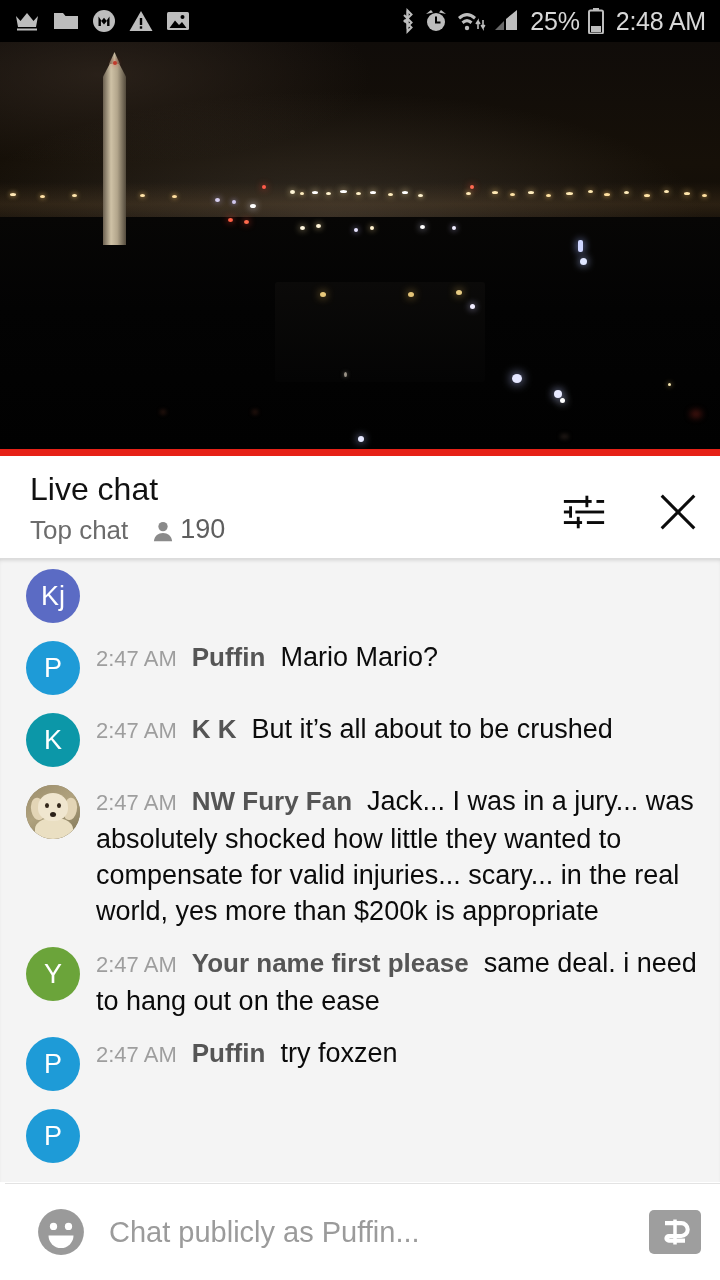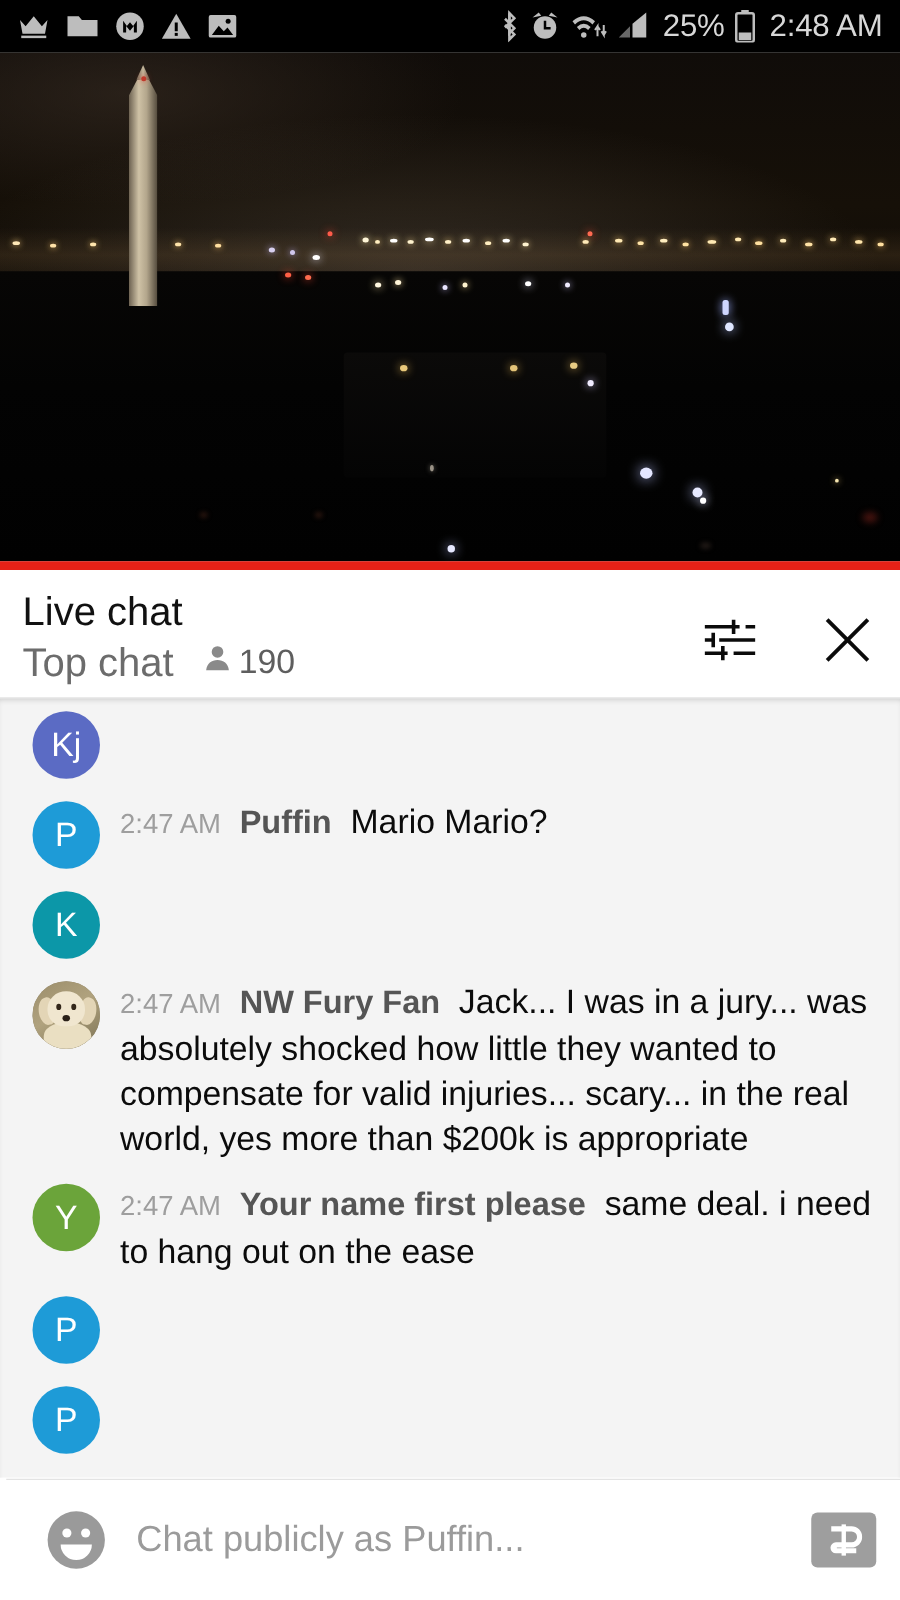--- a/index.html
+++ b/index.html
@@ -80,27 +80,27 @@
     position: absolute; top: 449px; left: 0; width: 720px; height: 7px;
     background: #e62117;
   }
 
   
   .chat-header {
     position: absolute; top: 456px; left: 0;
     width: 720px; height: 102px;
     background: #ffffff;
     display: flex; align-items: flex-start;
-    padding: 14px 18px 0 18px;
+    padding: 14px 18px 0 30px;
   }
   .ch-titles { display: flex; flex-direction: column; gap: 6px; }
   .ch-title { font-size: 32px; color: #111; font-weight: 400; line-height: 38px; }
   .ch-sub { display: flex; align-items: center; gap: 8px; }
-  .ch-subtext { font-size: 32px; color: #6c6c6c; line-height: 30px; }
-  .ch-viewers { display: flex; align-items: flex-start; gap: 4px; margin-left: 14px; }
+  .ch-subtext { font-size: 26px; color: #6c6c6c; line-height: 30px; }
+  .ch-viewers { display: flex; align-items: flex-end; gap: 4px; margin-left: 14px; }
   .ch-count { font-size: 27px; color: #5e5e5e; }
   .ch-actions { display: flex; align-items: center; gap: 46px; margin-left: auto; margin-top: 18px; }
   .ch-btn { width: 48px; height: 48px; display: flex; align-items: center; justify-content: center; cursor: pointer; }
 
   
   .chat-list {
     position: absolute; top: 558px; left: 0;
     width: 720px; height: 624px;
     background: #f4f4f4;
     overflow: hidden;
@@ -339,20 +339,21 @@
       <div class="msg">
         <div class="avatar" style="background: rgb(30, 155, 215);">
           <span>P</span>
         </div>
         <div class="msg-body"><span class="ts">2:47 AM</span>&nbsp;&nbsp;<span class="author">Puffin</span>&nbsp;&nbsp;<span class="txt">Mario Mario?</span></div>
       </div>
       <div class="msg">
         <div class="avatar" style="background: rgb(12, 151, 168);">
           <span>K</span>
         </div>
+        <div class="msg-body"><span class="ts">2:47 AM</span>&nbsp;&nbsp;<span class="author">K K</span>&nbsp;&nbsp;<span class="txt">But it’s all about to be crushed</span></div>
       </div>
       <div class="msg">
         <div class="avatar photo">
           <span class="dog-bg"></span>
           <span class="dog-ear-l"></span>
           <span class="dog-ear-r"></span>
           <span class="dog-body"></span>
           <span class="dog-head"></span>
           <span class="dog-eye-l"></span>
           <span class="dog-eye-r"></span>
@@ -363,20 +364,21 @@
       <div class="msg">
         <div class="avatar" style="background: rgb(107, 164, 58);">
           <span>Y</span>
         </div>
         <div class="msg-body"><span class="ts">2:47 AM</span>&nbsp;&nbsp;<span class="author">Your name first please</span>&nbsp;&nbsp;<span class="txt">same deal. i need to hang out on the ease</span></div>
       </div>
       <div class="msg">
         <div class="avatar" style="background: rgb(30, 155, 215);">
           <span>P</span>
         </div>
+        <div class="msg-body"><span class="ts">2:47 AM</span>&nbsp;&nbsp;<span class="author">Puffin</span>&nbsp;&nbsp;<span class="txt">try foxzen</span></div>
       </div>
       <div class="msg">
         <div class="avatar" style="background: rgb(30, 155, 215);">
           <span>P</span>
         </div>
       </div>
     </div>
 
   <div class="input-bar">
     <div class="emoji-btn">

